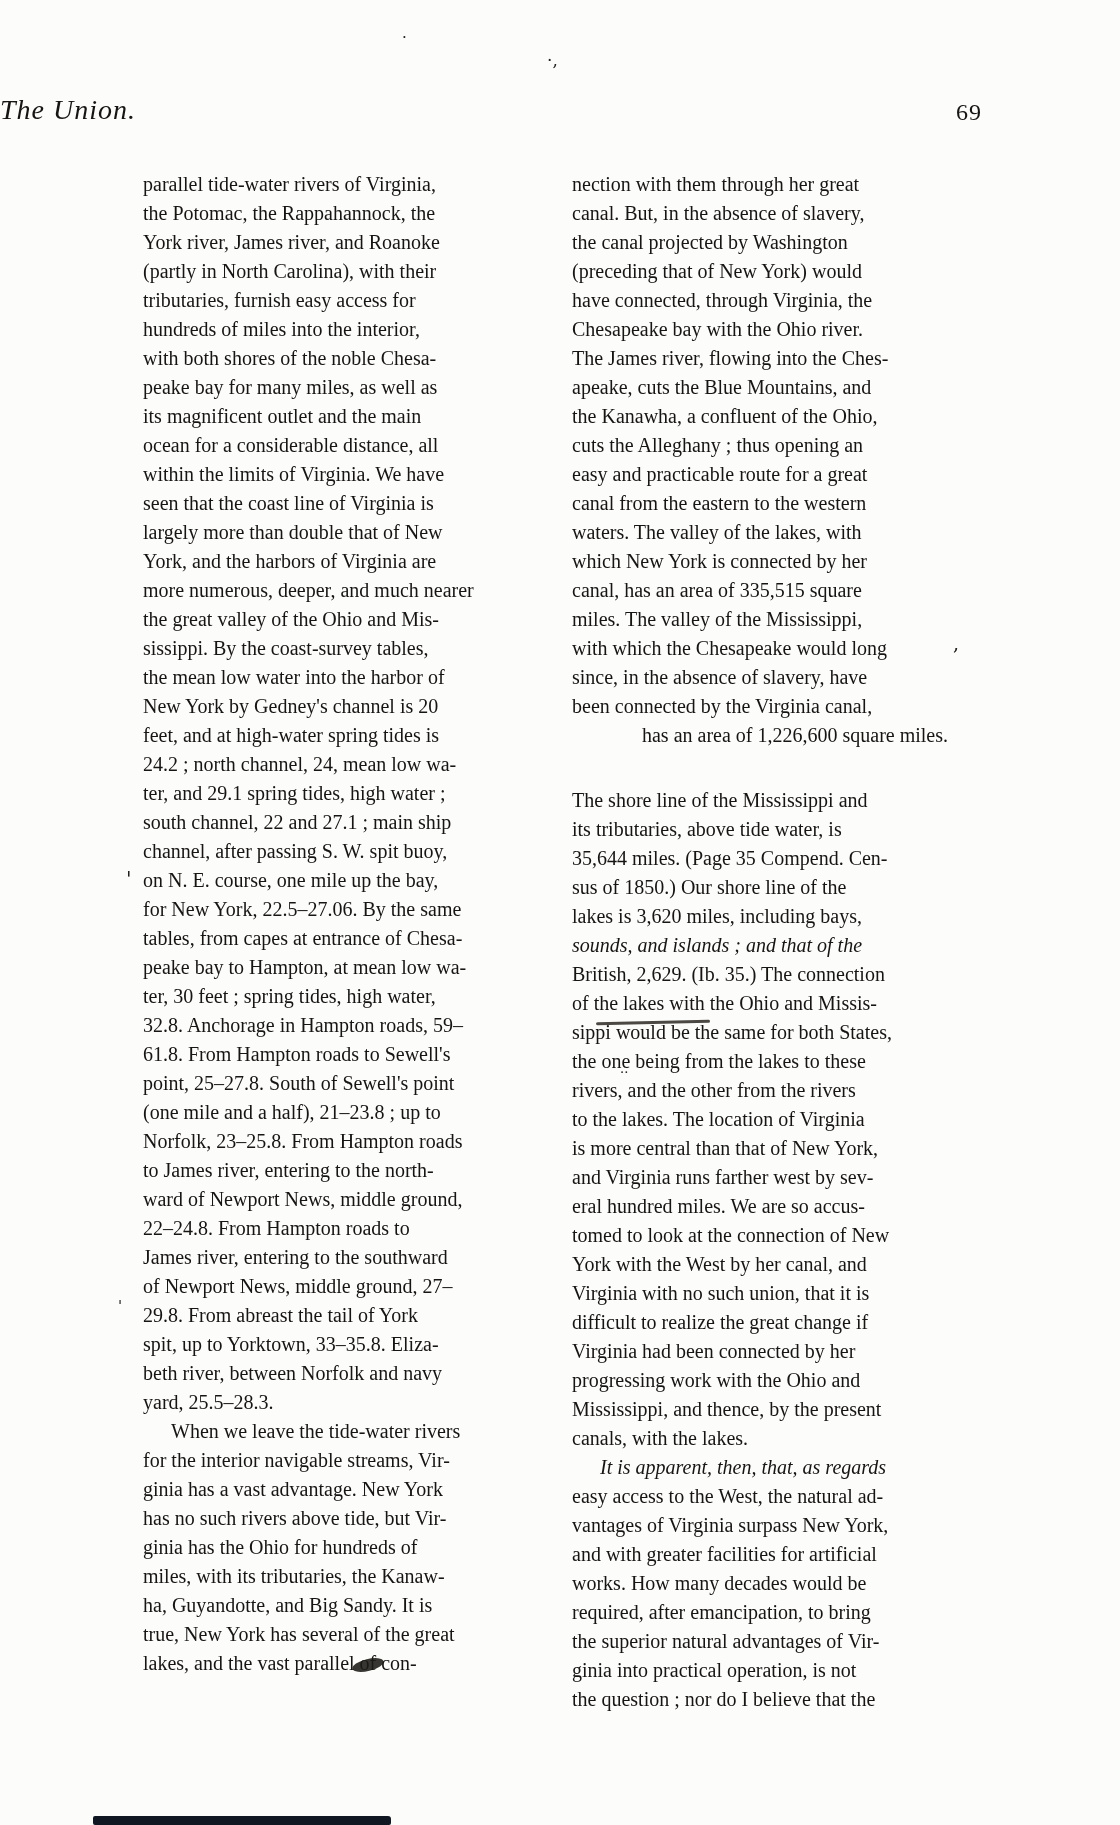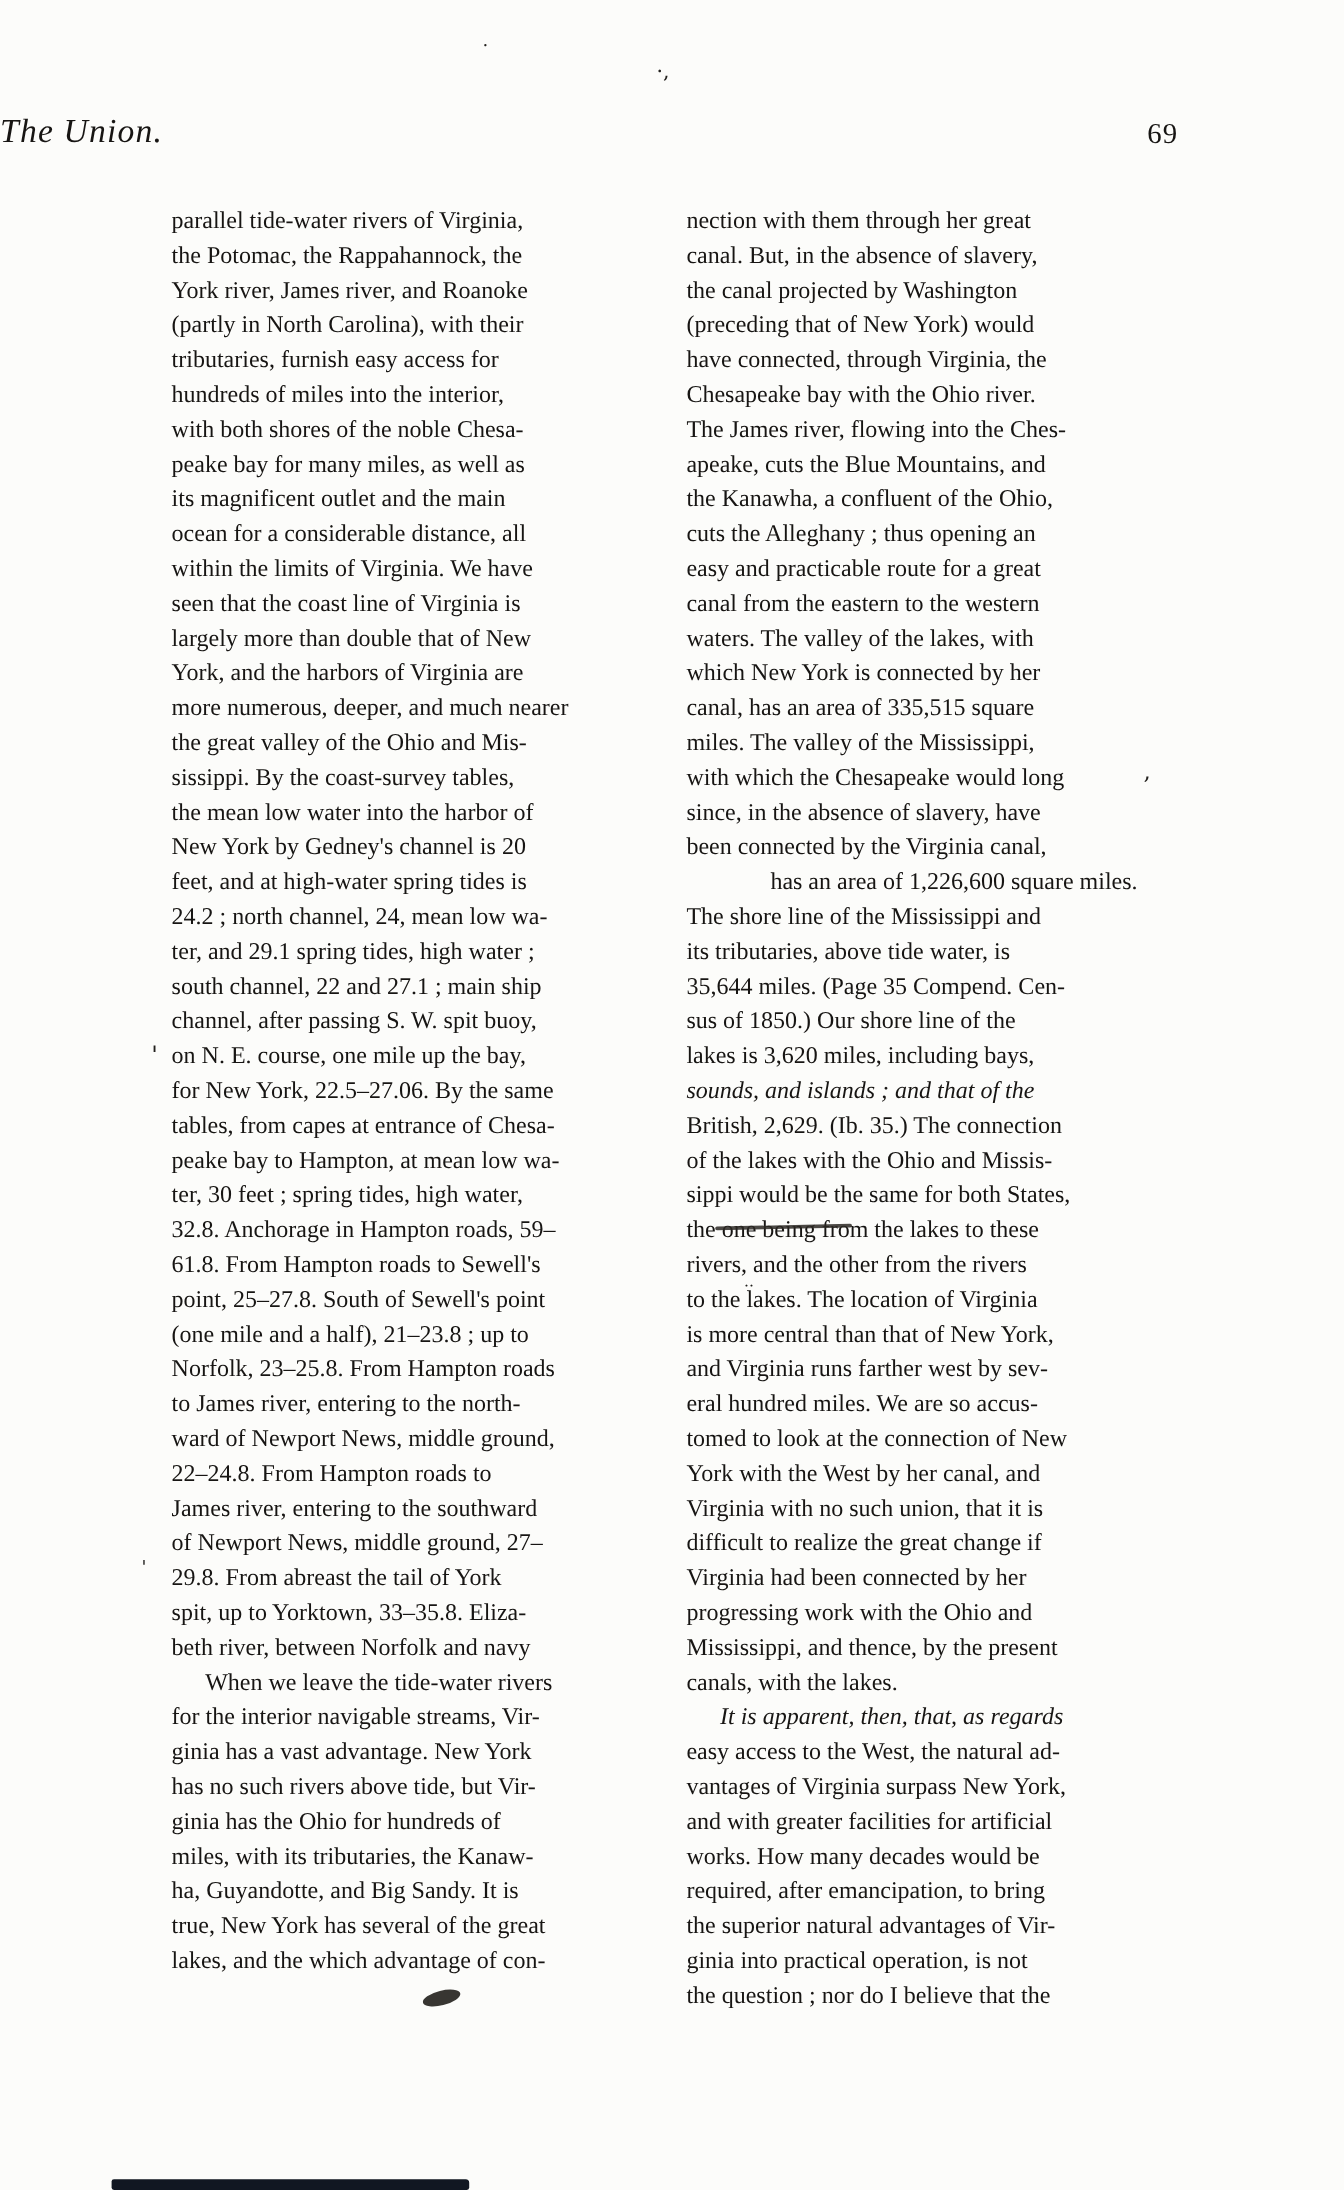--- a/index.html
+++ b/index.html
@@ -115,29 +115,30 @@
       <div class="line" style="transform: scaleX(1);">(one mile and a half), 21–23.8 ; up to</div>
       <div class="line" style="transform: scaleX(1);">Norfolk, 23–25.8.  From Hampton roads</div>
       <div class="line" style="transform: scaleX(1);">to James river, entering to the north-</div>
       <div class="line" style="transform: scaleX(1);">ward of Newport News, middle ground,</div>
       <div class="line" style="transform: scaleX(1);">22–24.8.   From Hampton roads to</div>
       <div class="line" style="transform: scaleX(1);">James river, entering to the southward</div>
       <div class="line" style="transform: scaleX(1);">of Newport News, middle ground, 27–</div>
       <div class="line" style="transform: scaleX(1);">29.8.  From abreast the tail of York</div>
       <div class="line" style="transform: scaleX(1);">spit, up to Yorktown, 33–35.8.  Eliza-</div>
       <div class="line" style="transform: scaleX(1);">beth river, between Norfolk and navy</div>
+      <div class="line">yard, 25.5–28.3.</div>
       <div class="line" style="padding-left: 28px; transform: scaleX(1);">When we leave the tide-water rivers</div>
       <div class="line" style="transform: scaleX(1);">for the interior navigable streams, Vir-</div>
       <div class="line" style="transform: scaleX(1);">ginia has a vast advantage.  New York</div>
       <div class="line" style="transform: scaleX(1);">has no such rivers above tide, but Vir-</div>
       <div class="line" style="transform: scaleX(1);">ginia has the Ohio for hundreds of</div>
       <div class="line" style="transform: scaleX(1);">miles, with its tributaries, the Kanaw-</div>
       <div class="line" style="transform: scaleX(1);">ha, Guyandotte, and Big Sandy.  It is</div>
       <div class="line" style="transform: scaleX(1);">true, New York has several of the great</div>
-      <div class="line" style="transform: scaleX(1);">lakes, and the which advantage of con-</div>
+      <div class="line" style="transform: scaleX(1);">lakes, and the vast parallel of con-</div>
     </div>
 
   <div class="text-column col-right">
       <div class="line" style="transform: scaleX(1);">nection with them through her great</div>
       <div class="line" style="transform: scaleX(1);">canal.  But, in the absence of slavery,</div>
       <div class="line" style="transform: scaleX(1);">the canal projected by Washington</div>
       <div class="line" style="transform: scaleX(1);">(preceding that of New York) would</div>
       <div class="line" style="transform: scaleX(1);">have connected, through Virginia, the</div>
       <div class="line" style="transform: scaleX(1);">Chesapeake bay with the Ohio river.</div>
       <div class="line" style="transform: scaleX(1);">The James river, flowing into the Ches-</div>
@@ -147,21 +148,21 @@
       <div class="line" style="transform: scaleX(1);">easy and practicable route for a great</div>
       <div class="line" style="transform: scaleX(1);">canal from the eastern to the western</div>
       <div class="line" style="transform: scaleX(1);">waters.  The valley of the lakes, with</div>
       <div class="line" style="transform: scaleX(1);">which New York is connected by her</div>
       <div class="line" style="transform: scaleX(1);">canal, has an area of 335,515 square</div>
       <div class="line" style="transform: scaleX(1);">miles.  The valley of the Mississippi,</div>
       <div class="line" style="transform: scaleX(1);">with which the Chesapeake would long</div>
       <div class="line" style="transform: scaleX(1);">since, in the absence of slavery, have</div>
       <div class="line" style="transform: scaleX(1);">been connected by the Virginia canal,</div>
       <div class="line" style="transform: scaleX(1); text-align: right;">has an area of 1,226,600 square miles.</div>
-      <div class="line" style="transform: scaleX(1);">The shore line of the Mississippi and</div>
+      <div class="line" style="transform: scaleX(1); margin-top: 36px;">The shore line of the Mississippi and</div>
       <div class="line" style="transform: scaleX(1);">its tributaries, above tide water, is</div>
       <div class="line" style="transform: scaleX(1);">35,644 miles.  (Page 35 Compend. Cen-</div>
       <div class="line" style="transform: scaleX(1);">sus of 1850.)  Our shore line of the</div>
       <div class="line" style="transform: scaleX(1);">lakes is 3,620 miles, including bays,</div>
       <div class="line" style="transform: scaleX(1); font-style: italic;">sounds, and islands ; and that of the</div>
       <div class="line" style="transform: scaleX(1);">British, 2,629. (Ib. 35.)  The connection</div>
       <div class="line" style="transform: scaleX(1);">of the lakes with the Ohio and Missis-</div>
       <div class="line" style="transform: scaleX(1);">sippi would be the same for both States,</div>
       <div class="line" style="transform: scaleX(1);">the one being from the lakes to these</div>
       <div class="line" style="transform: scaleX(1);">rivers, and the other from the rivers</div>

